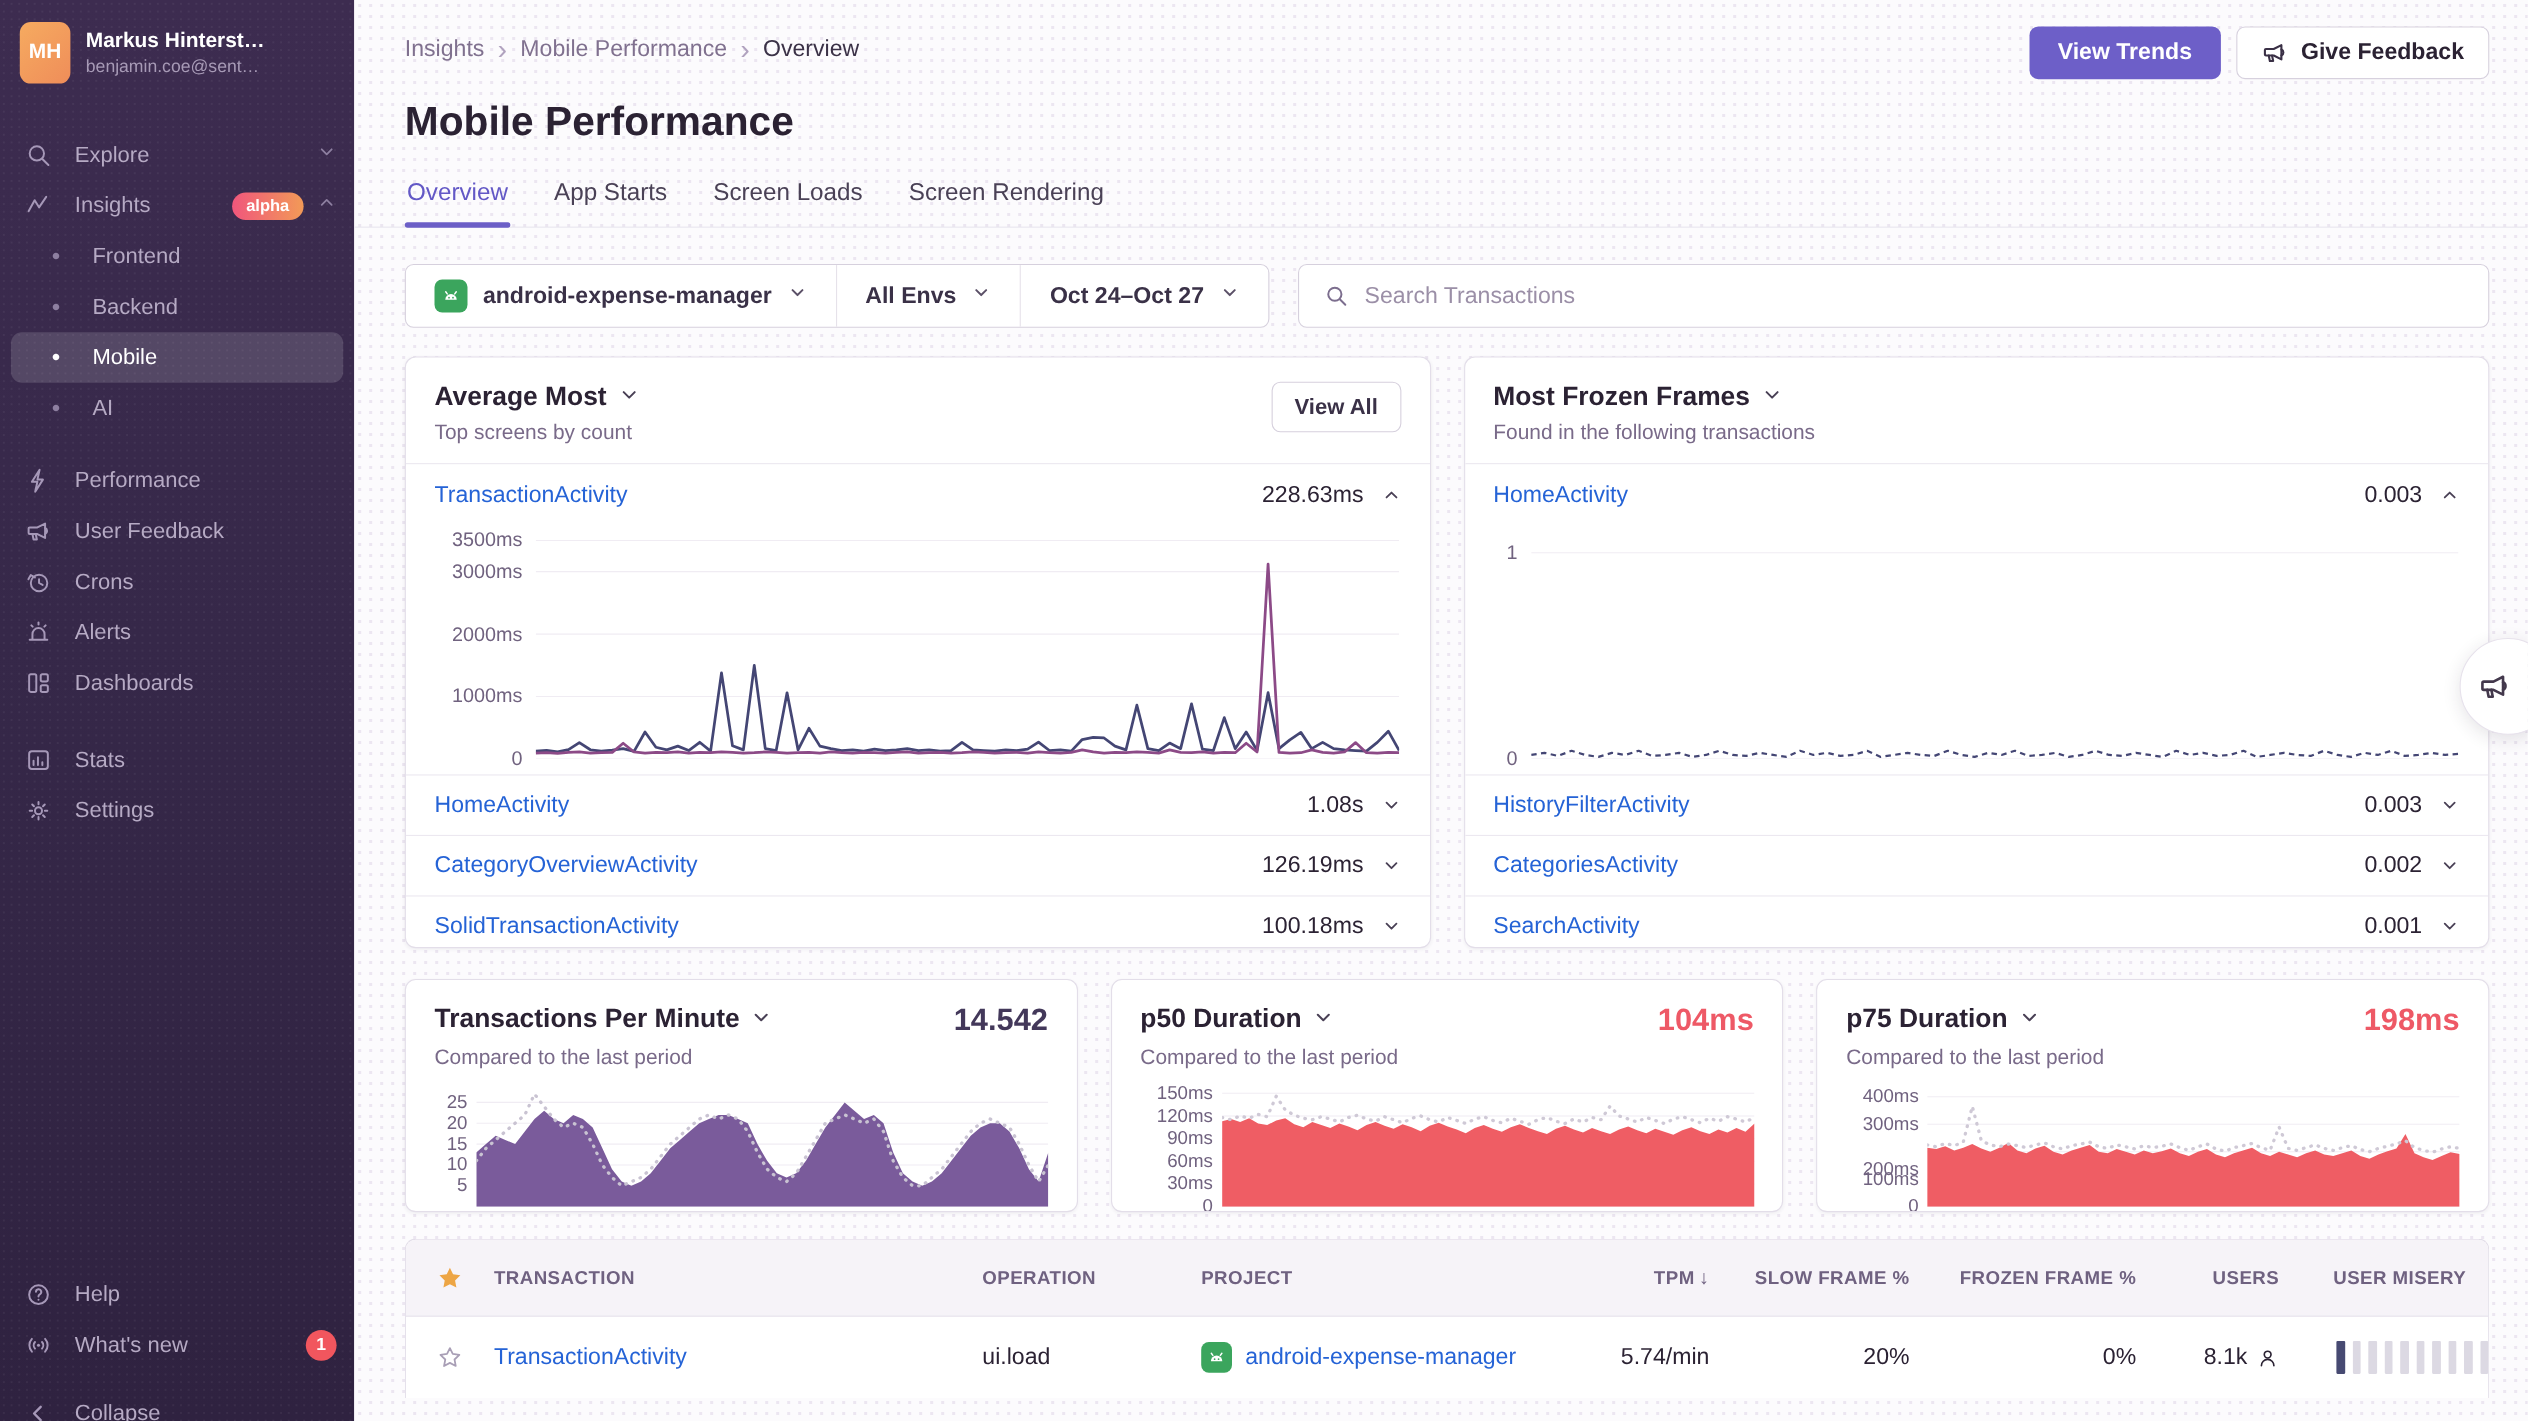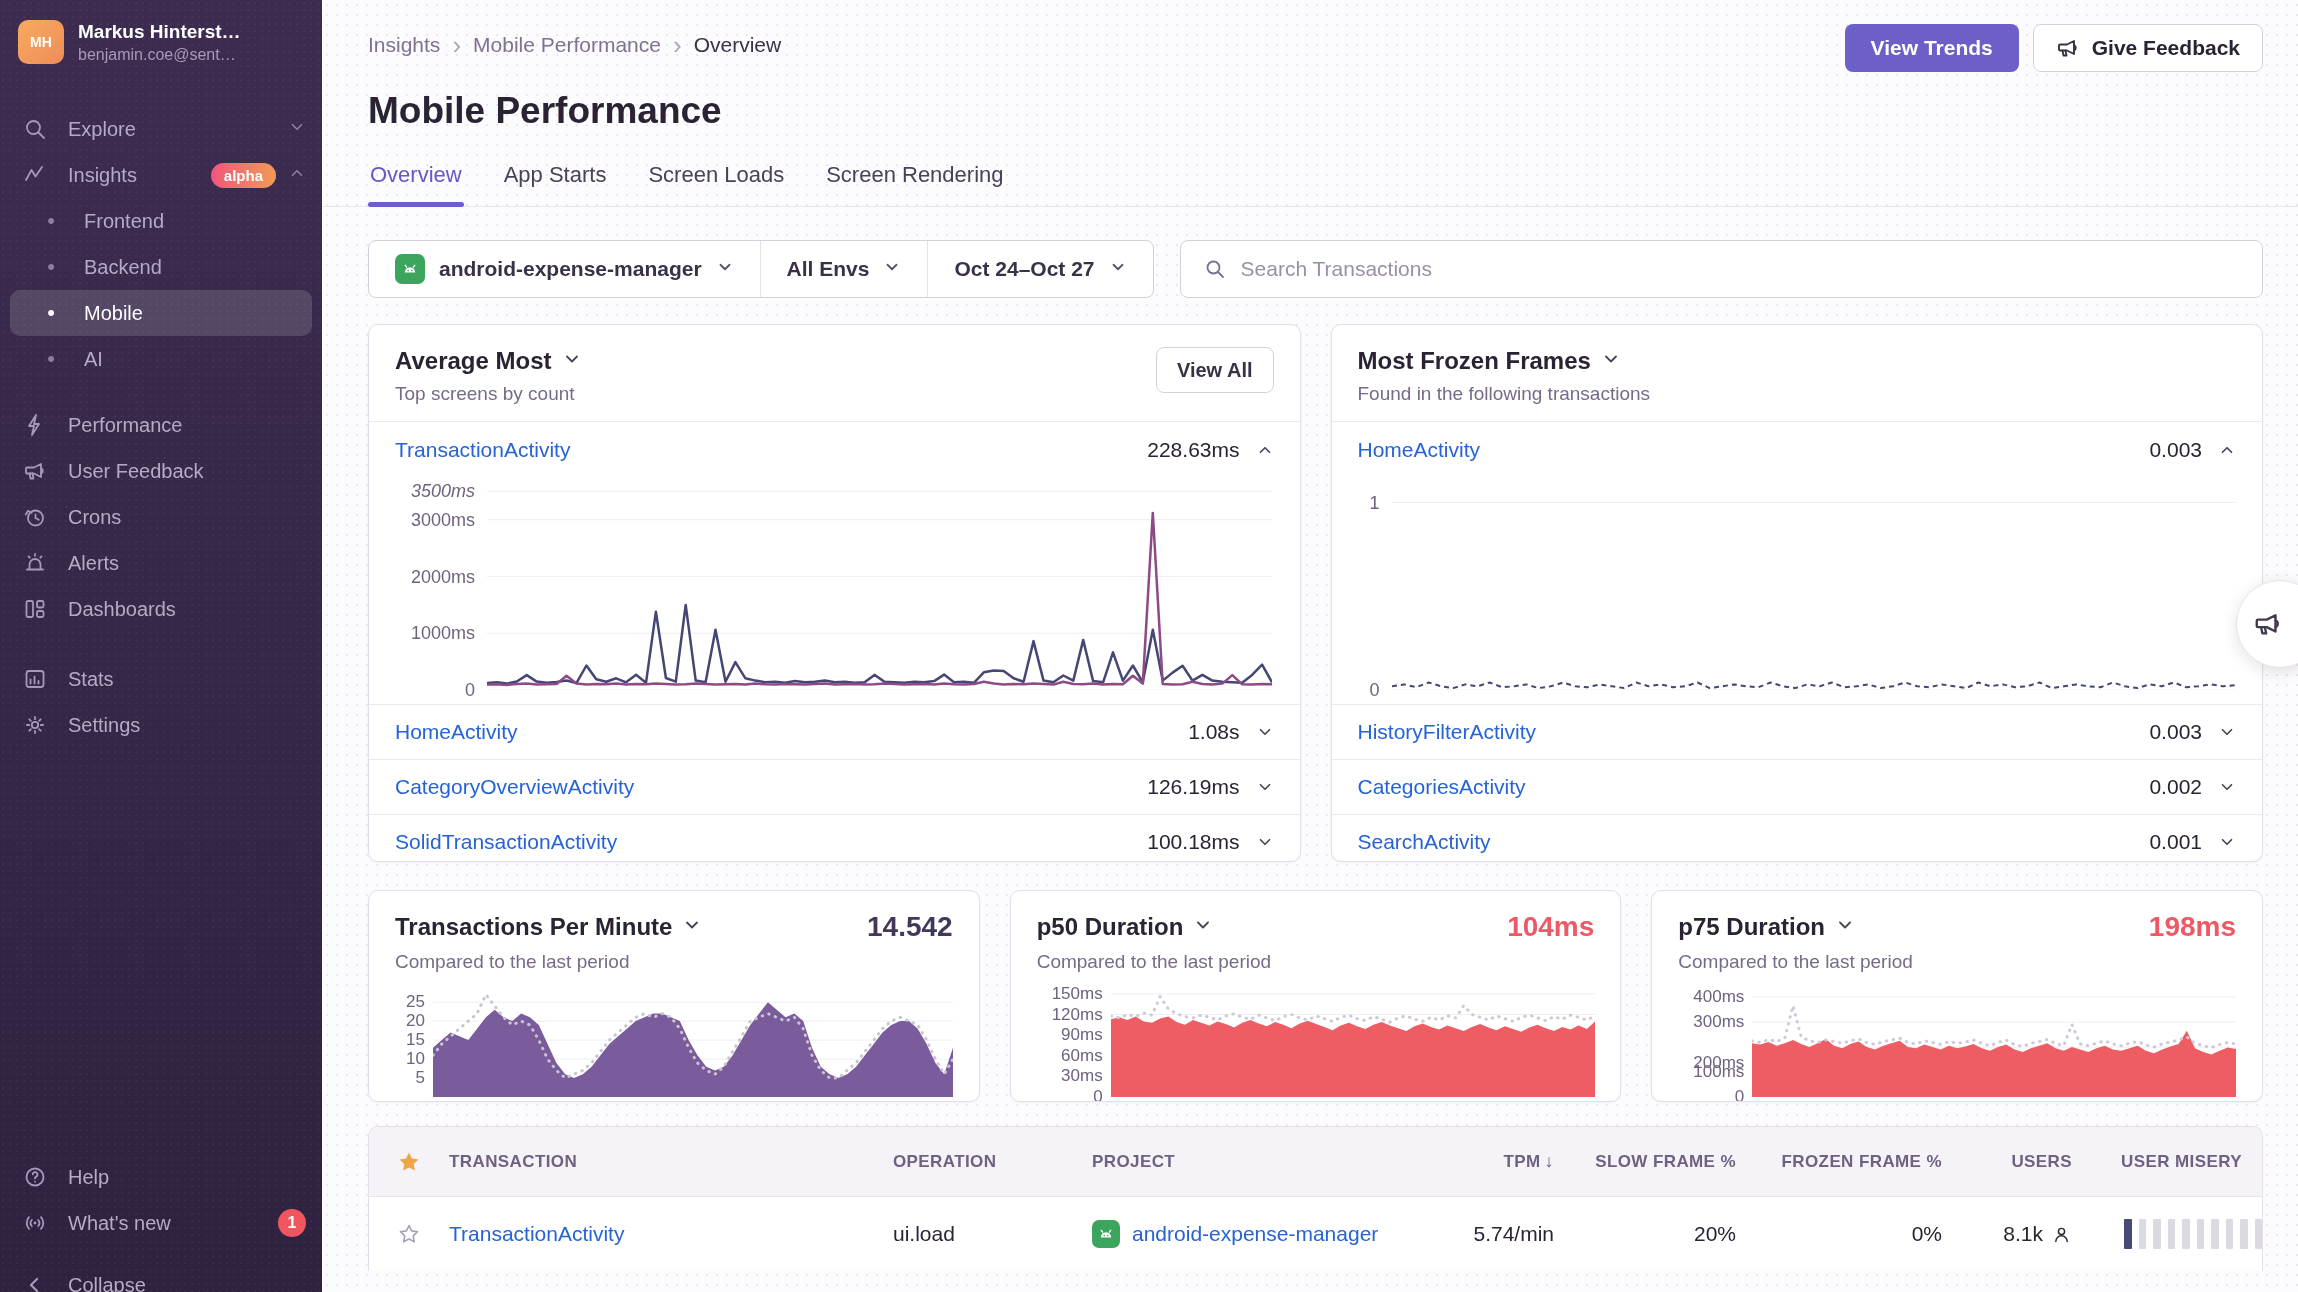--- a/index.html
+++ b/index.html
@@ -8,23 +8,23 @@
   body { display:flex; }
 
   
   .sidebar { width:322px; flex:none; height:1292px; position:relative;
     background:linear-gradient(180deg,#3d2c50 0%,#362849 45%,#2f2240 100%);
     background-color:#382a4c; padding-top:20px; }
   .sidebar::before { content:""; position:absolute; inset:0;
     background-image:radial-gradient(rgba(255,255,255,0.05) 1px, transparent 1px);
     background-size:7px 7px; pointer-events:none; }
   .user-row { display:flex; align-items:center; gap:14px; padding:0 18px 18px 18px; position:relative; }
-  .avatar { width:46px; height:44px; border-radius:10px; flex:none;
+  .avatar { width:46px; height:56px; border-radius:10px; flex:none;
     background:linear-gradient(135deg,#f6ab60,#ef8d59); color:#fff;
-    display:flex; align-items:center; justify-content:center; font-size:14px; font-weight:bold; }
+    display:flex; align-items:center; justify-content:center; font-size:19px; font-weight:bold; }
   .user-meta { min-width:0; }
   .user-name { color:#fff; font-weight:bold; font-size:19px; white-space:nowrap; overflow:hidden; }
   .user-email { color:#a79ab6; font-size:16px; white-space:nowrap; overflow:hidden; margin-top:3px; }
   .nav-item { display:flex; align-items:center; height:46px; padding:0 16px 0 22px;
     color:#b6aac4; font-size:20px; gap:20px; position:relative; cursor:pointer; }
   .nav-item .nicon { width:26px; height:26px; flex:none; display:flex; align-items:center; justify-content:center; color:#a698b8; }
   .nav-item svg { width:24px; height:24px; }
   .nav-item .nlabel { white-space:nowrap; }
   .nav-item .trail { margin-left:auto; display:flex; align-items:center; gap:12px; }
   .nav-item .chev svg { width:18px; height:18px; color:#8d7fa0; }
@@ -411,21 +411,21 @@
           <a class="act-link">TransactionActivity</a>
           <span class="act-val">228.63ms</span>
           <span class="chev">
               <svg viewBox="0 0 24 24" fill="none" stroke="currentColor" stroke-width="2.2" stroke-linecap="round" stroke-linejoin="round">
                 <path d="M6 15l6-6 6 6"></path>
               </svg>
             </span>
         </div>
         <div class="chart-wrap">
           <div class="axis axis-wide">
-              <span style="top: 11.4px; font-style: italic;">3500ms</span>
+              <span style="top: 11.4px;">3500ms</span>
               <span style="top: 39.7px;">3000ms</span>
               <span style="top: 96.5px;">2000ms</span>
               <span style="top: 153.2px;">1000ms</span>
               <span style="top: 210px;">0</span>
             </div>
           <div class="plot">
               <svg width="785" height="210" viewBox="0 0 785 210">
                 <line x1="0" x2="785" y1="11.4" y2="11.4" stroke="#f0ecf3" stroke-width="1"></line>
                 <line x1="0" x2="785" y1="39.7" y2="39.7" stroke="#f0ecf3" stroke-width="1"></line>
                 <line x1="0" x2="785" y1="96.5" y2="96.5" stroke="#f0ecf3" stroke-width="1"></line>

